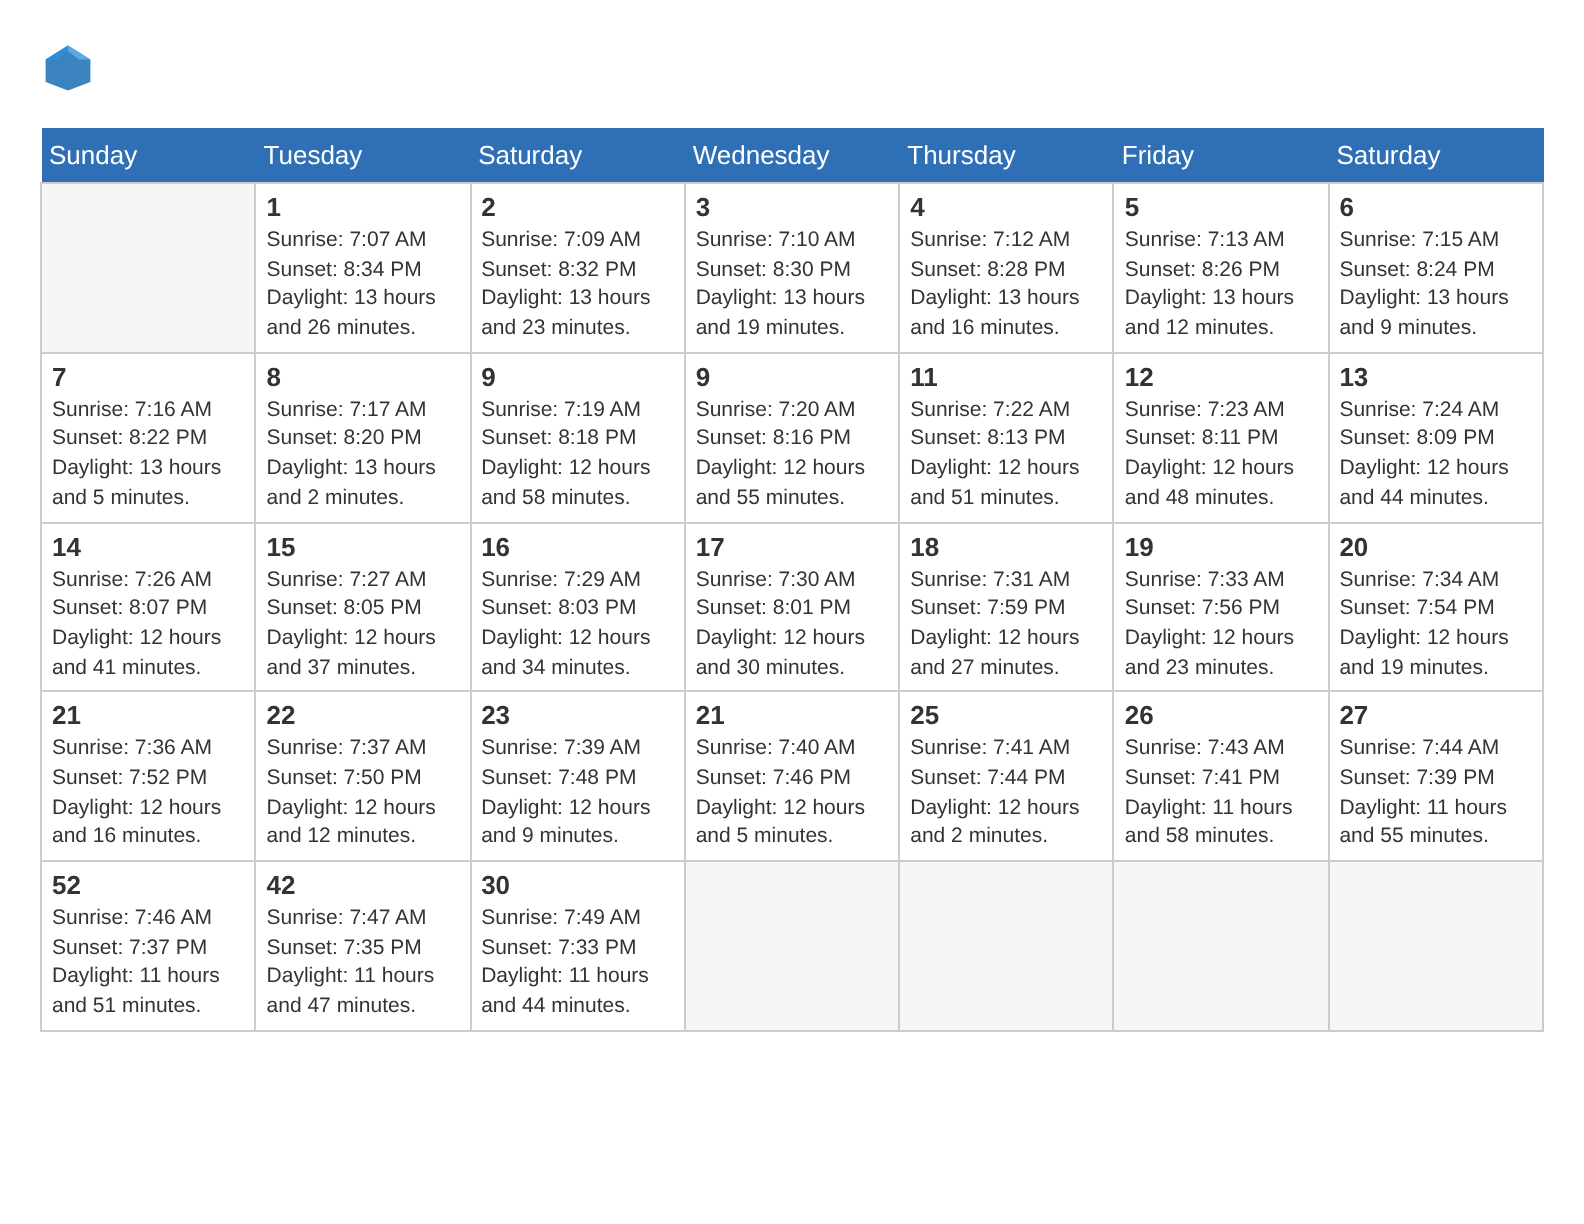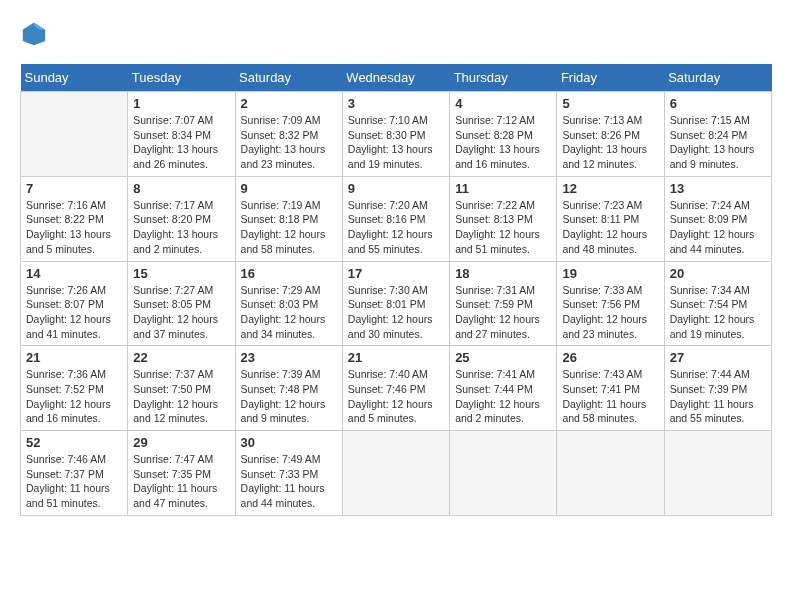--- a/index.html
+++ b/index.html
@@ -231,21 +231,21 @@
           <span class="day-number">27</span>
 <div class="day-info">Sunrise: 7:44 AM<br>Sunset: 7:39 PM<br>Daylight: 11 hours and 55 minutes.</div>
         </td>
       </tr>
       <tr>
         <td>
           <span class="day-number">52</span>
 <div class="day-info">Sunrise: 7:46 AM<br>Sunset: 7:37 PM<br>Daylight: 11 hours and 51 minutes.</div>
         </td>
         <td>
-          <span class="day-number">29</span>
+          <span class="day-number">42</span>
 <div class="day-info">Sunrise: 7:47 AM<br>Sunset: 7:35 PM<br>Daylight: 11 hours and 47 minutes.</div>
         </td>
         <td>
           <span class="day-number">30</span>
 <div class="day-info">Sunrise: 7:49 AM<br>Sunset: 7:33 PM<br>Daylight: 11 hours and 44 minutes.</div>
         </td>
         <td class="empty"></td>
         <td class="empty"></td>
         <td class="empty"></td>
         <td class="empty"></td>

